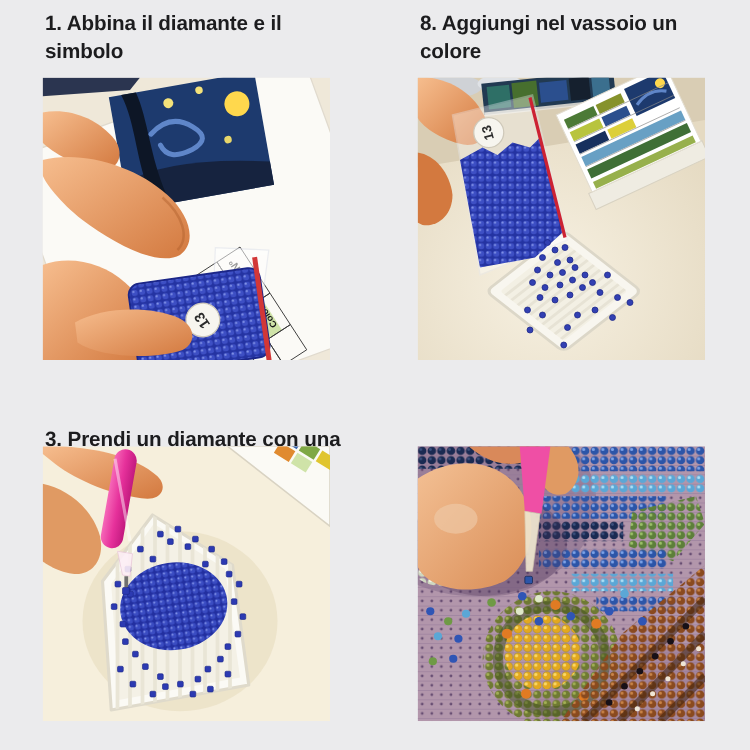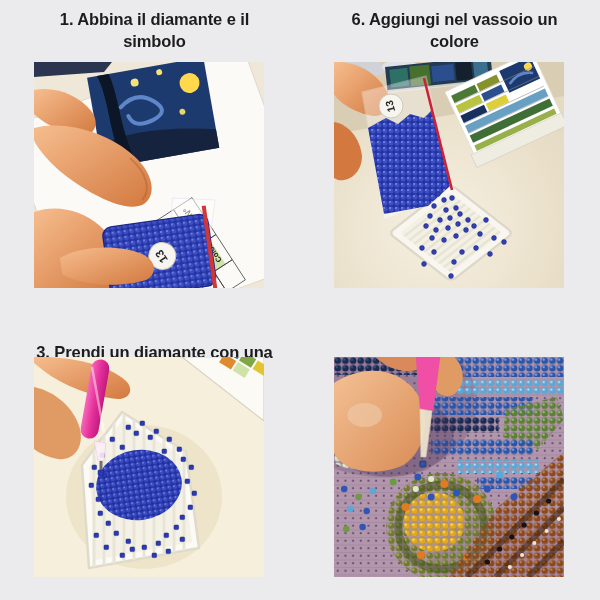--- a/index.html
+++ b/index.html
@@ -1,17 +1,17 @@
 <!DOCTYPE html>
 <html><head>
 <meta charset="utf-8">
 <style>
   html,body{margin:0;padding:0;}
   body{width:600px;height:600px;background:#ebebed;font-family:"Liberation Sans",sans-serif;overflow:hidden;}
-  .grid{display:grid;grid-template-columns:300px 300px;grid-template-rows:300px 300px;width:600px;height:600px;text-align:center;}
+  .grid{display:grid;grid-template-columns:300px 300px;grid-template-rows:300px 300px;width:600px;height:600px;}
   .cell{position:relative;}
   .step-title{position:absolute;left:36px;top:9px;width:237px;margin:0;
     font-size:16.5px;line-height:1.32;font-weight:700;color:#1c1c1e;letter-spacing:-0.1px;}
   .cell.bottom .step-title{top:6px;margin-top:36px;}
   .photo{position:absolute;left:34px;top:62px;width:230px;height:226px;overflow:hidden;}
   .cell.bottom .photo{top:57px;height:220px;}
   .photo svg{display:block;width:100%;height:100%;}
   svg text{font-family:"Liberation Sans",sans-serif;}
 </style>
 </head>
@@ -142,21 +142,21 @@
           <circle cx="0" cy="2" r="13.5" fill="#f7f5ef" stroke="#cfc9ba" stroke-width="1"></circle>
           <text transform="translate(0,2) rotate(-115)" font-size="11.5" font-weight="bold" fill="#2a2a2a" text-anchor="middle" dominant-baseline="middle">13</text>
         </g>
 
         <path d="M26,196 C46,184 84,182 108,192 C122,198 124,212 112,218 C88,226 46,224 28,212 Z" fill="url(#aSkin)"></path>
       </svg>
     </div>
   </section>
 
   <section class="cell">
-    <h2 class="step-title">6. Aggiungi nel vassoio un colore</h2>
+    <h2 class="step-title">8. Aggiungi nel vassoio un colore</h2>
     <div class="photo">
       <svg viewBox="0 0 230 226" preserveAspectRatio="none">
         <defs>
           <pattern id="bBead" width="6" height="6" patternUnits="userSpaceOnUse">
             <rect width="6" height="6" fill="#2433a2"></rect>
             <circle cx="3" cy="3" r="2.5" fill="#3d4fc4"></circle>
             <circle cx="2" cy="2" r="0.9" fill="#93a4f0" opacity="0.8"></circle>
           </pattern>
           <linearGradient id="bSkin" x1="0" y1="0" x2="1" y2="1">
             <stop offset="0" stop-color="#f6bd8e"></stop>

